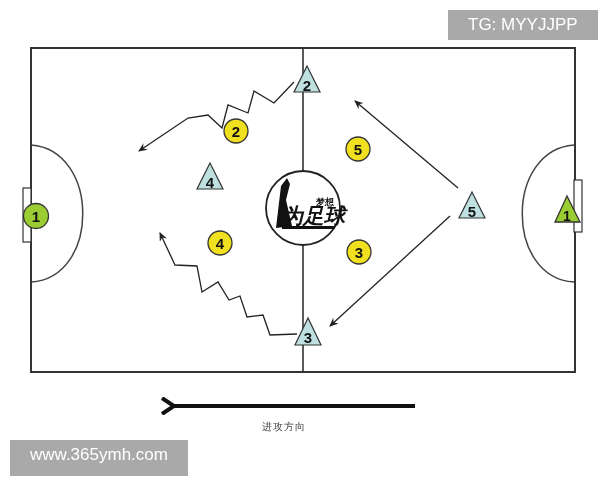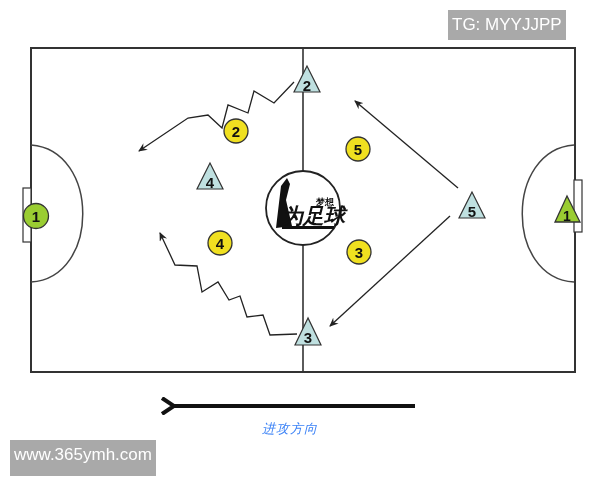--- a/index.html
+++ b/index.html
@@ -1,21 +1,21 @@
 <!DOCTYPE html>
 <html><head>
   <meta charset="utf-8">
   <style>
     html, body { margin: 0; padding: 0; background: #ffffff; }
     body { width: 600px; height: 480px; position: relative; overflow: hidden; font-family: "Liberation Sans", sans-serif; }
     #stage { position: absolute; left: 0; top: 0; width: 600px; height: 480px; }
-    .watermark { position: absolute; background: #a9a9a9; color: #ffffff; font-family: "Liberation Sans", sans-serif; font-size: 17px; line-height: 30px; padding: 0 4px; white-space: nowrap; }
+    .watermark { position: absolute; background: #a9a9a9; color: #ffffff; font-family: "Liberation Sans", sans-serif; font-size: 17px; line-height: 30px; padding: 0 20px; white-space: nowrap; }
     .wm-top { left: 448px; top: 10px; height: 30px; }
     .wm-bottom { left: 10px; top: 440px; height: 36px; }
-    .caption { position: absolute; left: 262px; top: 420px; font-size: 13px; color: #3b82f6; font-family: "DejaVu Sans", sans-serif; letter-spacing: 1px; font-style: italic; }
+    .caption { position: absolute; left: 262px; top: 420px; font-size: 10px; color: #404040; font-family: "DejaVu Sans", sans-serif; letter-spacing: 1px; }
     svg text { font-family: "Liberation Sans", sans-serif; font-weight: bold; }
   </style>
 </head>
 <body>
 
 <svg id="stage" viewBox="0 0 600 480" width="600" height="480" xmlns="http://www.w3.org/2000/svg">
   <defs>
     <marker id="arrowhead" markerWidth="10" markerHeight="8" refX="8" refY="4" orient="auto" markerUnits="userSpaceOnUse">
       <path d="M0,0 L9,4 L0,8 L3,4 Z" fill="#222"></path>
     </marker>

